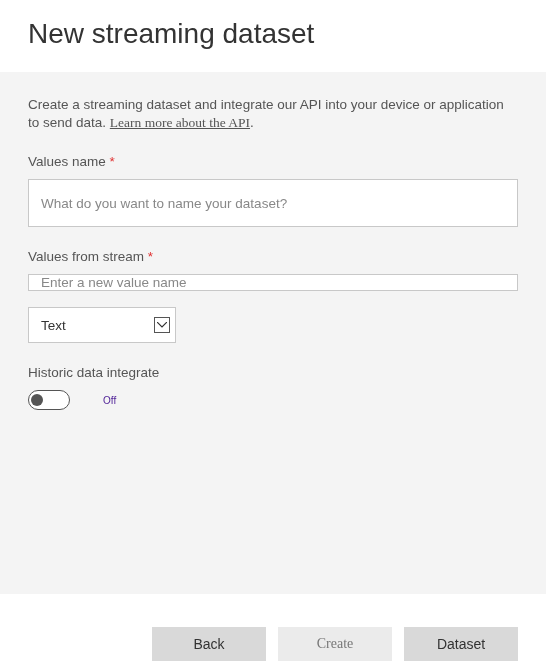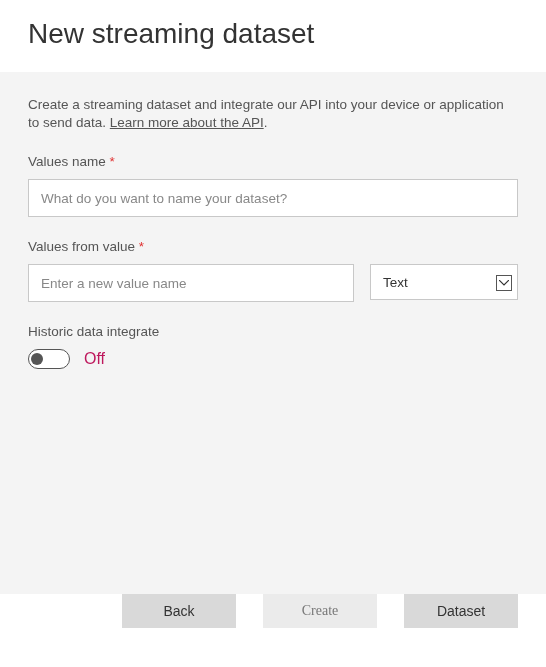--- a/index.html
+++ b/index.html
@@ -1,52 +1,52 @@
 <!DOCTYPE html>
 <html><head>
 <meta charset="utf-8">
 <style>
   * { box-sizing: border-box; margin: 0; padding: 0; font-family: "Segoe UI", "Segoe UI Light", Arial, sans-serif; }
   body { width: 546px; height: 667px; background: #fff; color: #333; overflow: hidden; }
   .header { padding: 18px 16px 22px 28px; }
   .header h1 { font-size: 28px; font-weight: 300; color: #333; }
   .body { background: #f4f4f4; height: 522px; padding: 24px 28px 0 28px; position: relative; }
   .intro { font-size: 13.5px; color: #555; line-height: 1.35; margin-bottom: 22px; }
-  .intro a { color: #555; text-decoration: underline; }
+  .intro a { color: #555; text-decoration: underline; font-family: Liberation Serif, serif; }
   .field-label { font-size: 13.5px; color: #555; margin-bottom: 10px; display: block; }
   .req { color: #e03030; }
   .text-input {
-    width: 100%; height: 38px; border: 1px solid #c8c8c8; background: #fff;
+    width: 100%; height: 48px; border: 1px solid #c8c8c8; background: #fff;
     padding: 0 12px; font-size: 13.5px; color: #333; outline: none;
   }
   .text-input::placeholder { color: #888; }
   .group { margin-bottom: 22px; }
-  .value-row { display: flex; gap: 16px; }
+  .value-row { display: flex; gap: 16px; flex-direction: column; }
   .value-row .text-input { flex: 1; }
   .select-wrap { position: relative; width: 148px; }
   .select-box {
     width: 100%; height: 36px; border: 1px solid #c8c8c8; background: #fff;
     padding: 0 32px 0 12px; font-size: 13.5px; color: #333; display: flex; align-items: center;
   }
   .select-caret {
     position: absolute; right: 6px; top: 50%; transform: translateY(-50%);
     width: 16px; height: 16px; border: 1px solid #555; display:flex; align-items:center; justify-content:center;
   }
   .toggle-row { display: flex; align-items: center; gap: 14px; margin-top: 6px; }
   .toggle {
     width: 42px; height: 20px; border: 1.5px solid #555; border-radius: 20px; background: #fff;
     position: relative;
   }
   .toggle-knob {
     position: absolute; left: 2px; top: 50%; transform: translateY(-50%);
     width: 12px; height: 12px; background: #555; border-radius: 50%;
   }
-  .toggle-label { font-size: 16px; color: #be185d; }
+  .toggle-label { font-size: 10px; color: #4c1d95; margin-left: 19px; }
   .footer {
-    height: 67px; padding: 0 28px 0 0; display: flex; align-items: flex-start; justify-content: flex-end; gap: 27px;
+    height: 67px; padding: 0 28px 0 0; display: flex; align-items: flex-end; justify-content: flex-end; gap: 12px;
     background:#fff;
   }
   .btn {
     width: 114px; height: 34px; display:flex; align-items:center; justify-content:center;
     font-size: 14px; color:#333; background:#d9d9d9; border:none;
   }
   .btn.secondary { background:#ebebeb; color:#777;font-family:Liberation Serif, serif; }
 </style>
 </head>
 <body>
@@ -63,21 +63,21 @@
   <div class="group">
     <label class="field-label">
       <span>Values name</span>
       <span class="req">*</span>
     </label>
     <input class="text-input" type="text" placeholder="What do you want to name your dataset?" style="">
   </div>
 
   <div class="group">
     <label class="field-label">
-      <span>Values from value</span>
+      <span>Values from stream</span>
       <span class="req">*</span>
     </label>
     <div class="value-row">
       <input class="text-input" type="text" placeholder="Enter a new value name" style="">
       <div class="select-wrap">
         <div class="select-box">Text</div>
         <div class="select-caret">
           <svg width="10" height="6" viewBox="0 0 10 6">
               <path d="M0 0 L5 5 L10 0" fill="none" stroke="#333" stroke-width="1.2"></path>
             </svg>

